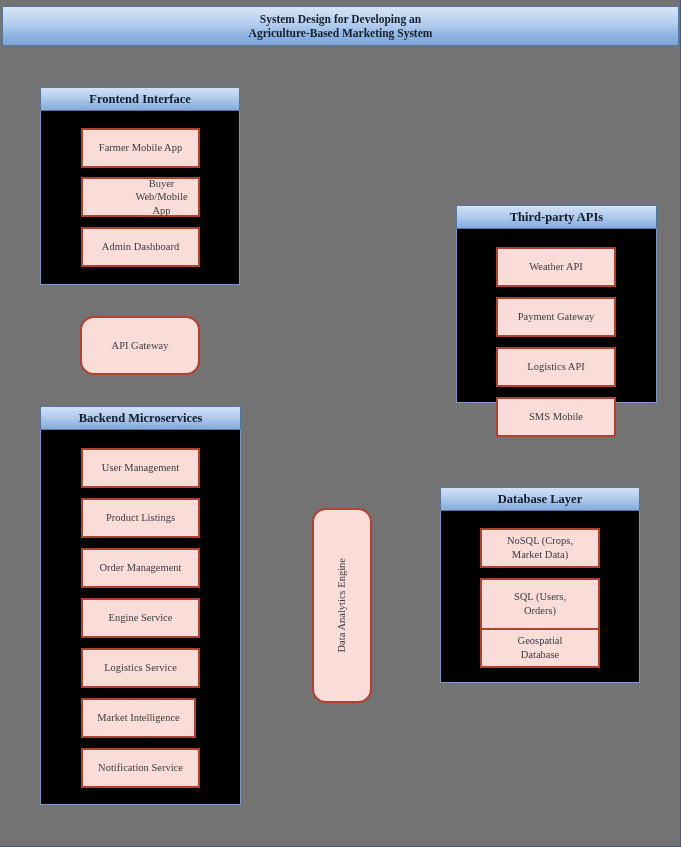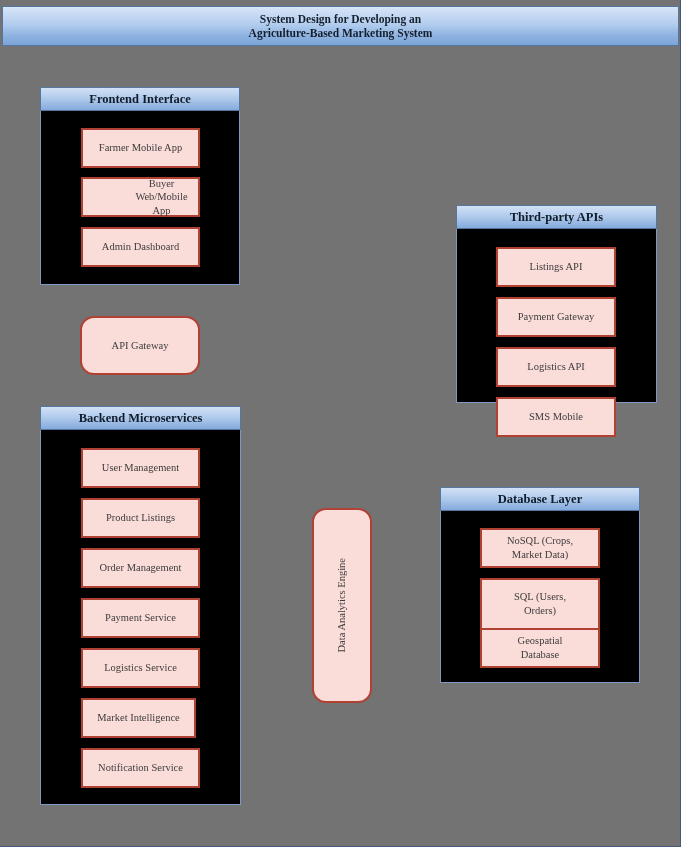--- a/index.html
+++ b/index.html
@@ -127,29 +127,29 @@
     <div class="node" id="n-f2">Admin Dashboard</div>
   </div>
 
   <div class="node rounded" id="n-api-gateway">API Gateway</div>
 
   <div class="group" id="group-backend">
     <div class="group-header">Backend Microservices</div>
     <div class="node" id="n-b0">User Management</div>
     <div class="node" id="n-b1">Product Listings</div>
     <div class="node" id="n-b2">Order Management</div>
-    <div class="node" id="n-b3">Payment Service</div>
+    <div class="node" id="n-b3">Engine Service</div>
     <div class="node" id="n-b4">Logistics Service</div>
     <div class="node" id="n-b5">Market Intelligence</div>
     <div class="node" id="n-b6">Notification Service</div>
   </div>
 
   <div class="group" id="group-thirdparty">
     <div class="group-header">Third-party APIs</div>
-    <div class="node" id="n-t0">Listings API</div>
+    <div class="node" id="n-t0">Weather API</div>
     <div class="node" id="n-t1">Payment Gateway</div>
     <div class="node" id="n-t2">Logistics API</div>
     <div class="node" id="n-t3">SMS Mobile</div>
   </div>
 
   <div class="group" id="group-database">
     <div class="group-header">Database Layer</div>
     <div class="node" id="n-d0">NoSQL (Crops,
 Market Data)</div>
     <div class="node" id="n-d1">SQL (Users,

